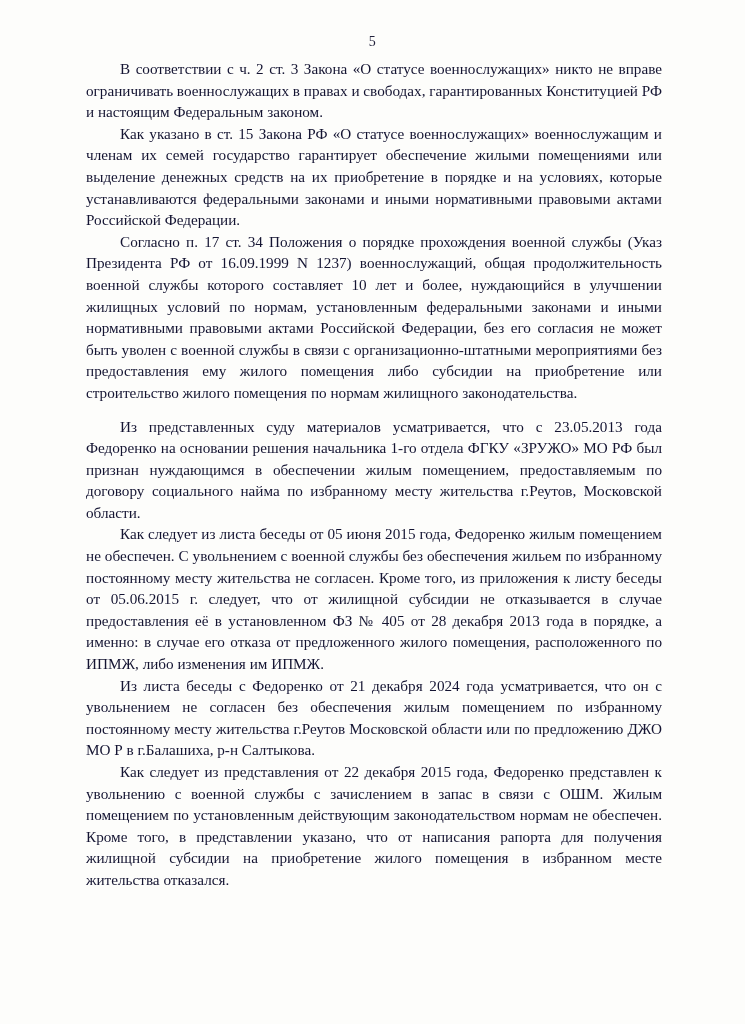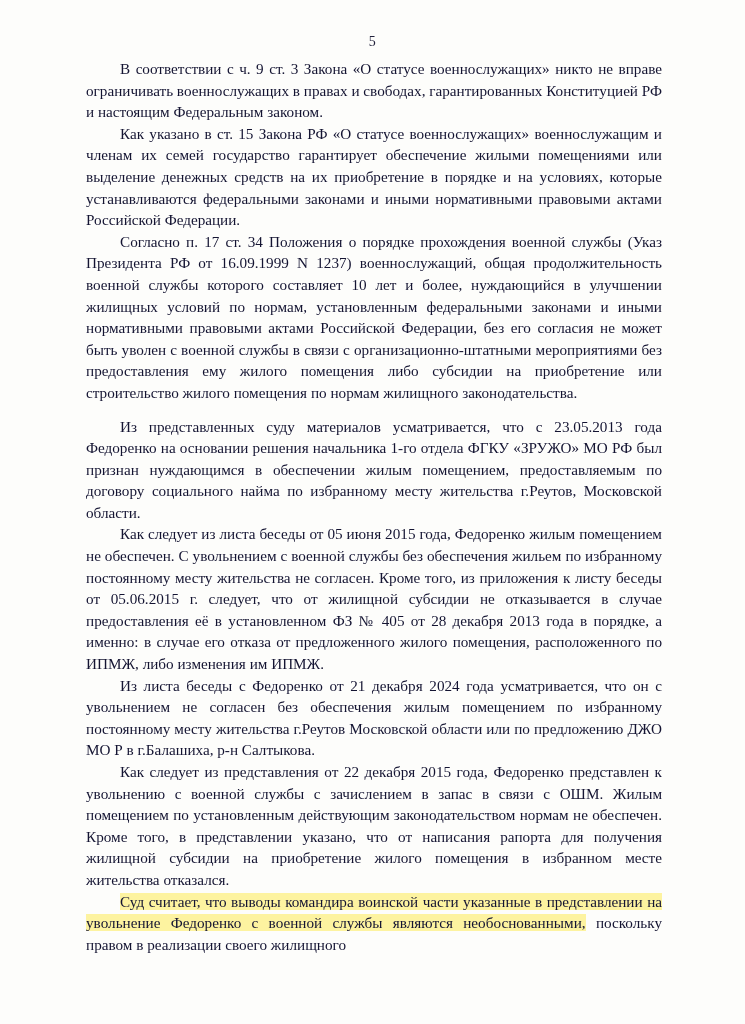--- a/index.html
+++ b/index.html
@@ -60,27 +60,26 @@
 </style>
 </head>
 <body>
 
 <div class="page">
 
   <div class="page-number">5</div>
 
   <div class="body-text">
 
-    <p>В соответствии с ч. 9 ст. 3 Закона «О статусе военнослужащих» никто не вправе ограничивать военнослужащих в правах и свободах, гарантированных Конституцией РФ и настоящим Федеральным законом.</p>
+    <p>В соответствии с ч. 2 ст. 3 Закона «О статусе военнослужащих» никто не вправе ограничивать военнослужащих в правах и свободах, гарантированных Конституцией РФ и настоящим Федеральным законом.</p>
     <p>Как указано в ст. 15 Закона РФ «О статусе военнослужащих» военнослужащим и членам их семей государство гарантирует обеспечение жилыми помещениями или выделение денежных средств на их приобретение в порядке и на условиях, которые устанавливаются федеральными законами и иными нормативными правовыми актами Российской Федерации.</p>
     <p>Согласно п. 17 ст. 34 Положения о порядке прохождения военной службы (Указ Президента РФ от 16.09.1999 N 1237) военнослужащий, общая продолжительность военной службы которого составляет 10 лет и более, нуждающийся в улучшении жилищных условий по нормам, установленным федеральными законами и иными нормативными правовыми актами Российской Федерации, без его согласия не может быть уволен с военной службы в связи с организационно-штатными мероприятиями без предоставления ему жилого помещения либо субсидии на приобретение или строительство жилого помещения по нормам жилищного законодательства.</p>
 
     <span class="gap"></span>
 
     <p>Из представленных суду материалов усматривается, что с 23.05.2013 года Федоренко на основании решения начальника 1-го отдела ФГКУ «ЗРУЖО» МО РФ был признан нуждающимся в обеспечении жилым помещением, предоставляемым по договору социального найма по избранному месту жительства г.Реутов, Московской области.</p>
     <p>Как следует из листа беседы от 05 июня 2015 года, Федоренко жилым помещением не обеспечен. С увольнением с военной службы без обеспечения жильем по избранному постоянному месту жительства не согласен. Кроме того, из приложения к листу беседы от 05.06.2015 г. следует, что от жилищной субсидии не отказывается в случае предоставления её в установленном ФЗ № 405 от 28 декабря 2013 года в порядке, а именно: в случае его отказа от предложенного жилого помещения, расположенного по ИПМЖ, либо изменения им ИПМЖ.</p>
     <p>Из листа беседы с Федоренко от 21 декабря 2024 года усматривается, что он с увольнением не согласен без обеспечения жилым помещением по избранному постоянному месту жительства г.Реутов Московской области или по предложению ДЖО МО Р в г.Балашиха, р-н Салтыкова.</p>
     <p>Как следует из представления от 22 декабря 2015 года, Федоренко представлен к увольнению с военной службы с зачислением в запас в связи с ОШМ. Жилым помещением по установленным действующим законодательством нормам не обеспечен. Кроме того, в представлении указано, что от написания рапорта для получения жилищной субсидии на приобретение жилого помещения в избранном месте жительства отказался.</p>
 
-    <p><span class="hl">Суд считает, что выводы командира воинской части указанные в представлении на увольнение Федоренко с военной службы являются необоснованными,</span><span> поскольку правом в реализации своего жилищного</span></p>
 
   </div>
 </div>
 
 </body></html>

